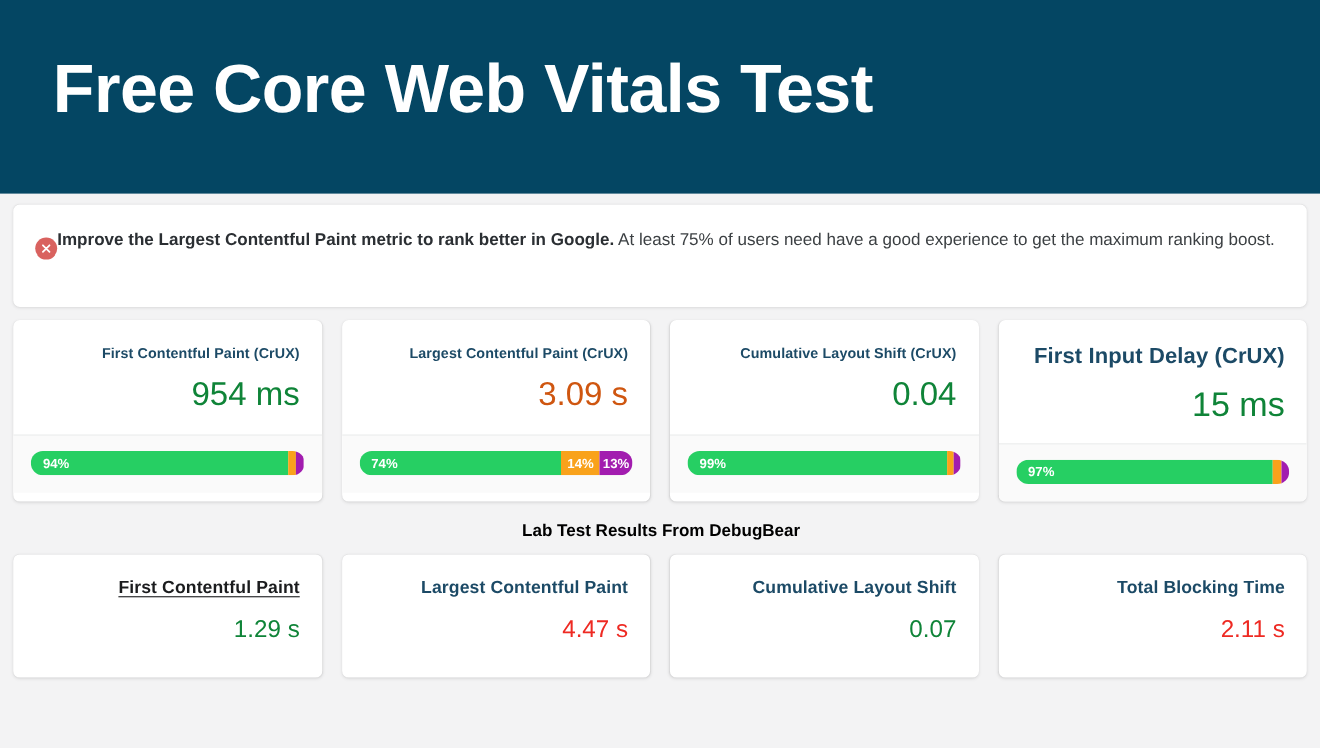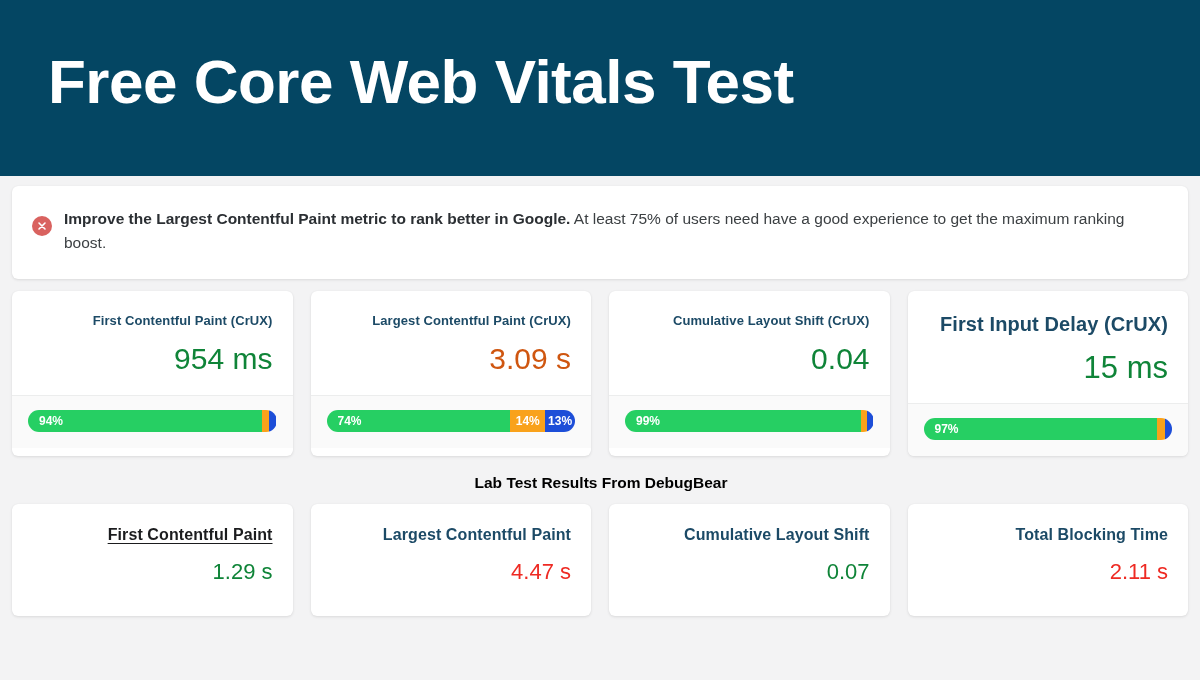--- a/index.html
+++ b/index.html
@@ -38,21 +38,20 @@
   }
 
   
   .alert-banner {
     background: #ffffff;
     border-radius: 6px;
     box-shadow: 0 1px 3px rgba(0,0,0,0.10), 0 0 1px rgba(0,0,0,0.06);
     padding: 18px 22px 18px 20px;
     display: flex;
     align-items: flex-start;
-    gap: 12px;
     min-height: 93px;
   }
   .alert-icon {
     flex: 0 0 auto;
     width: 20px;
     height: 20px;
     border-radius: 50%;
     background: #d9625f;
     display: flex;
     align-items: center;
@@ -128,21 +127,21 @@
     align-items: center;
     height: 100%;
     font-size: 12px;
     font-weight: bold;
     color: #ffffff;
     overflow: hidden;
     white-space: nowrap;
   }
   .bar-seg.good { background: #26cf63; padding-left: 11px; }
   .bar-seg.warn { background: #f9a21b; justify-content: center; }
-  .bar-seg.bad  { background: #1d4ed8; justify-content: center; }
+  .bar-seg.bad  { background: #a21caf; justify-content: center; }
 
   
   .lab-heading {
     font-size: 15.5px;
     color: #000000;
     margin: 18px 0 10px 2px;
     text-align: center;
   }
 
   .lab-card {

